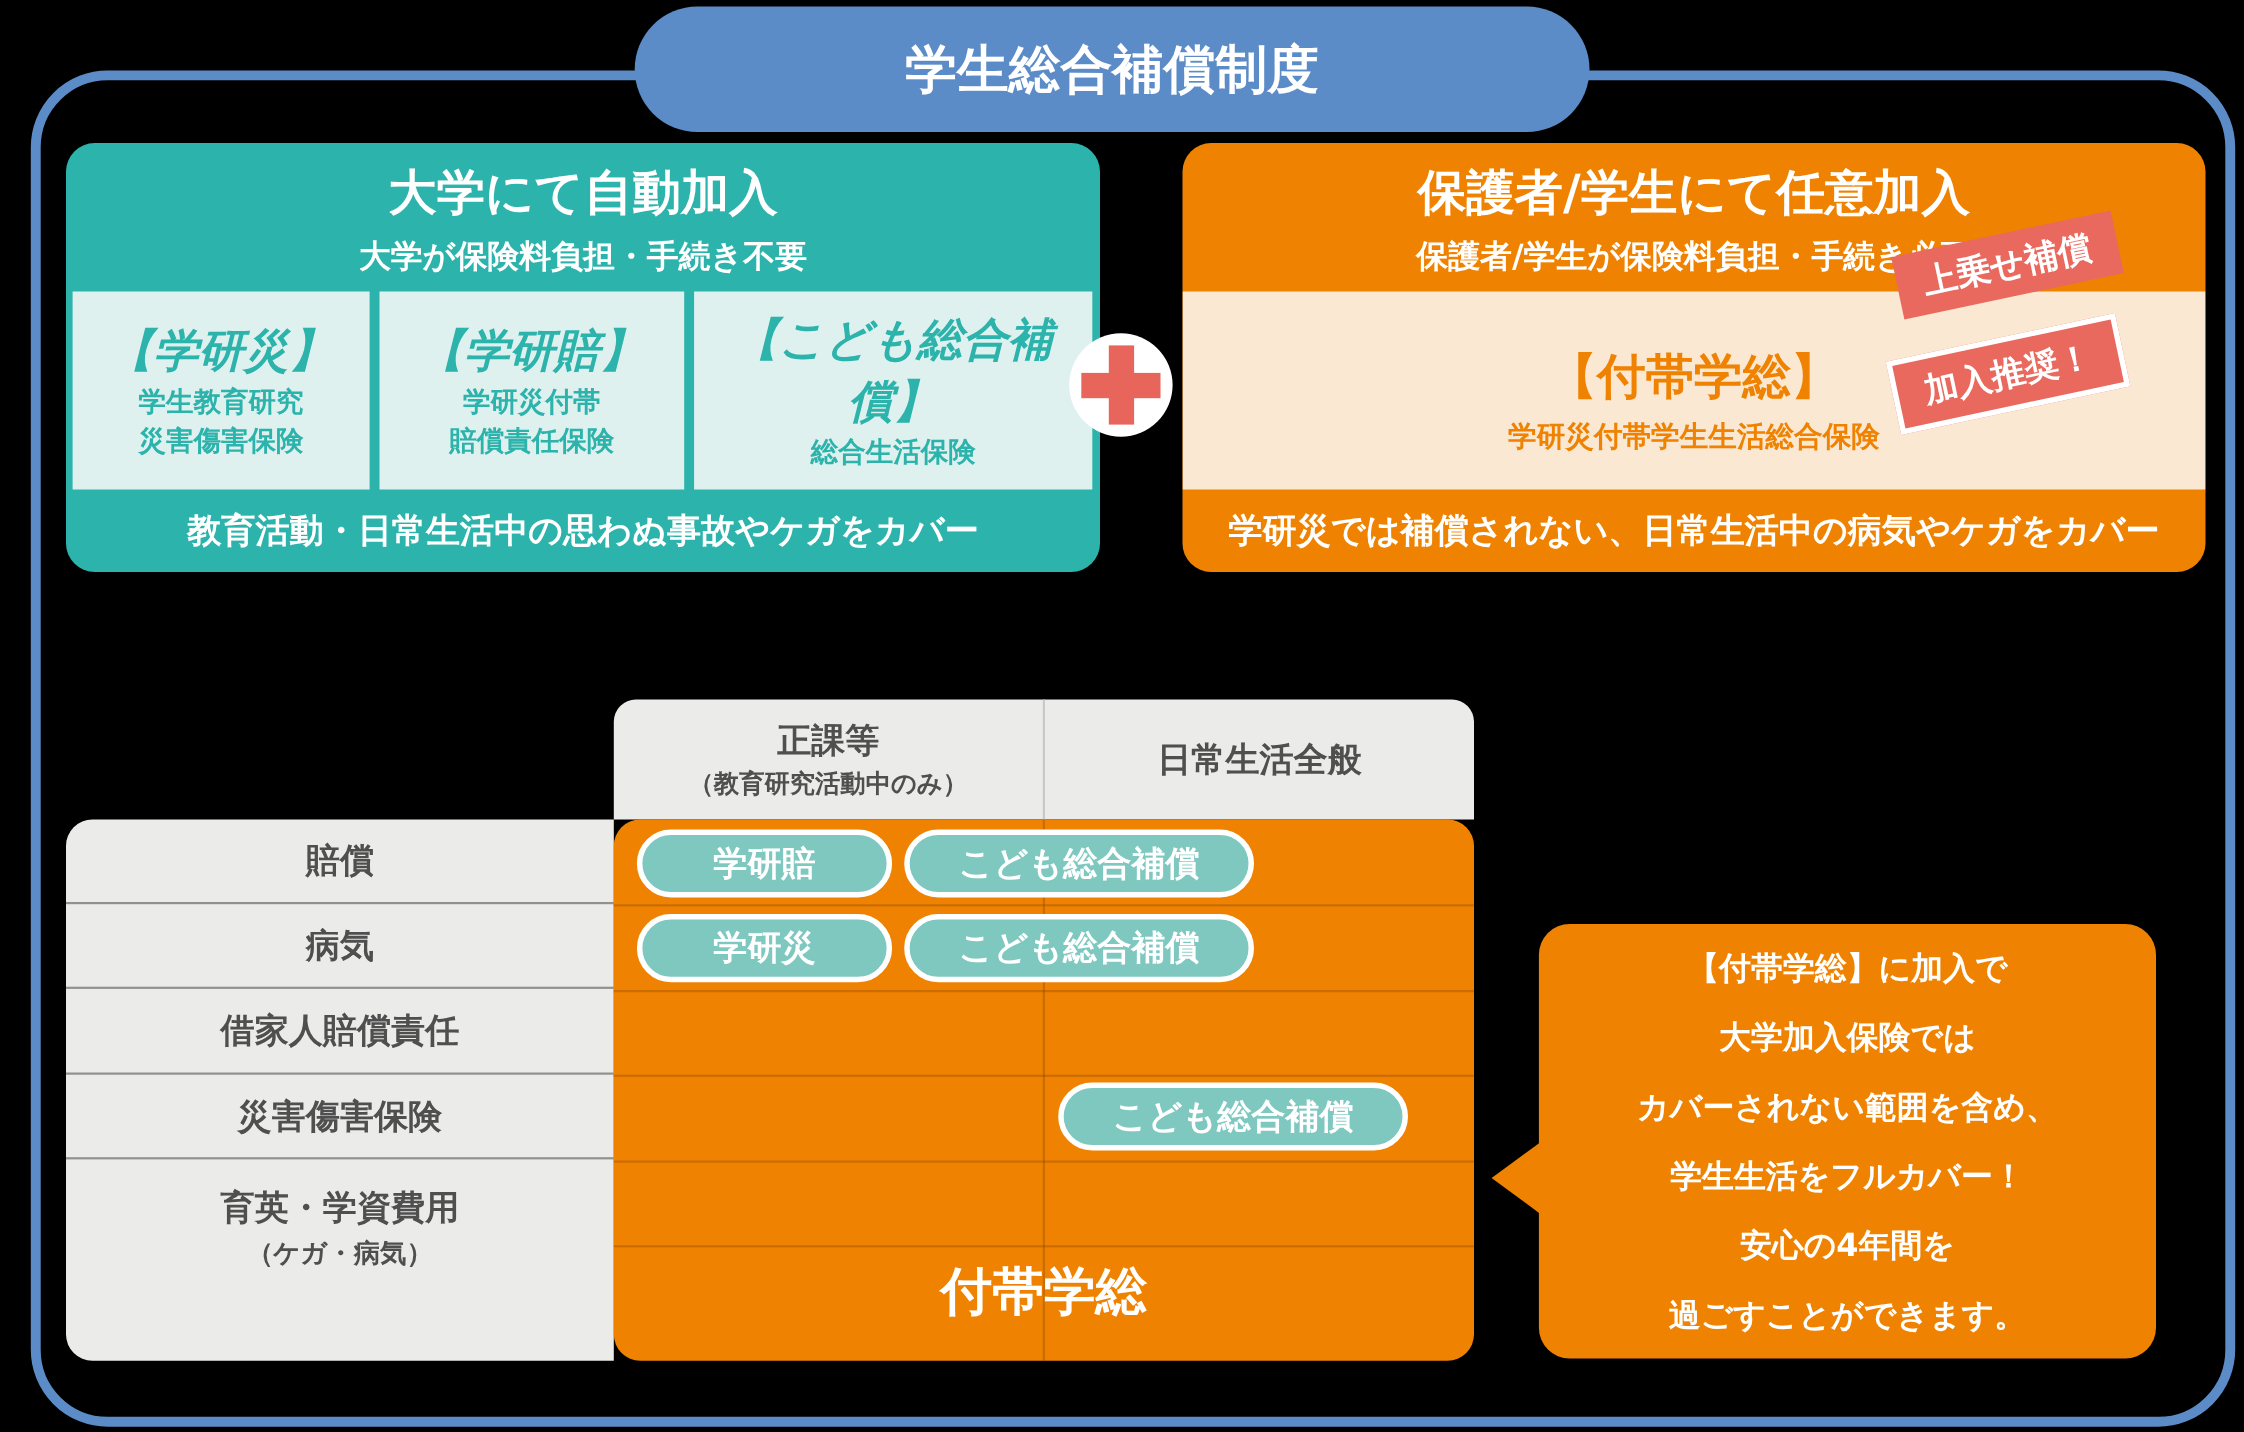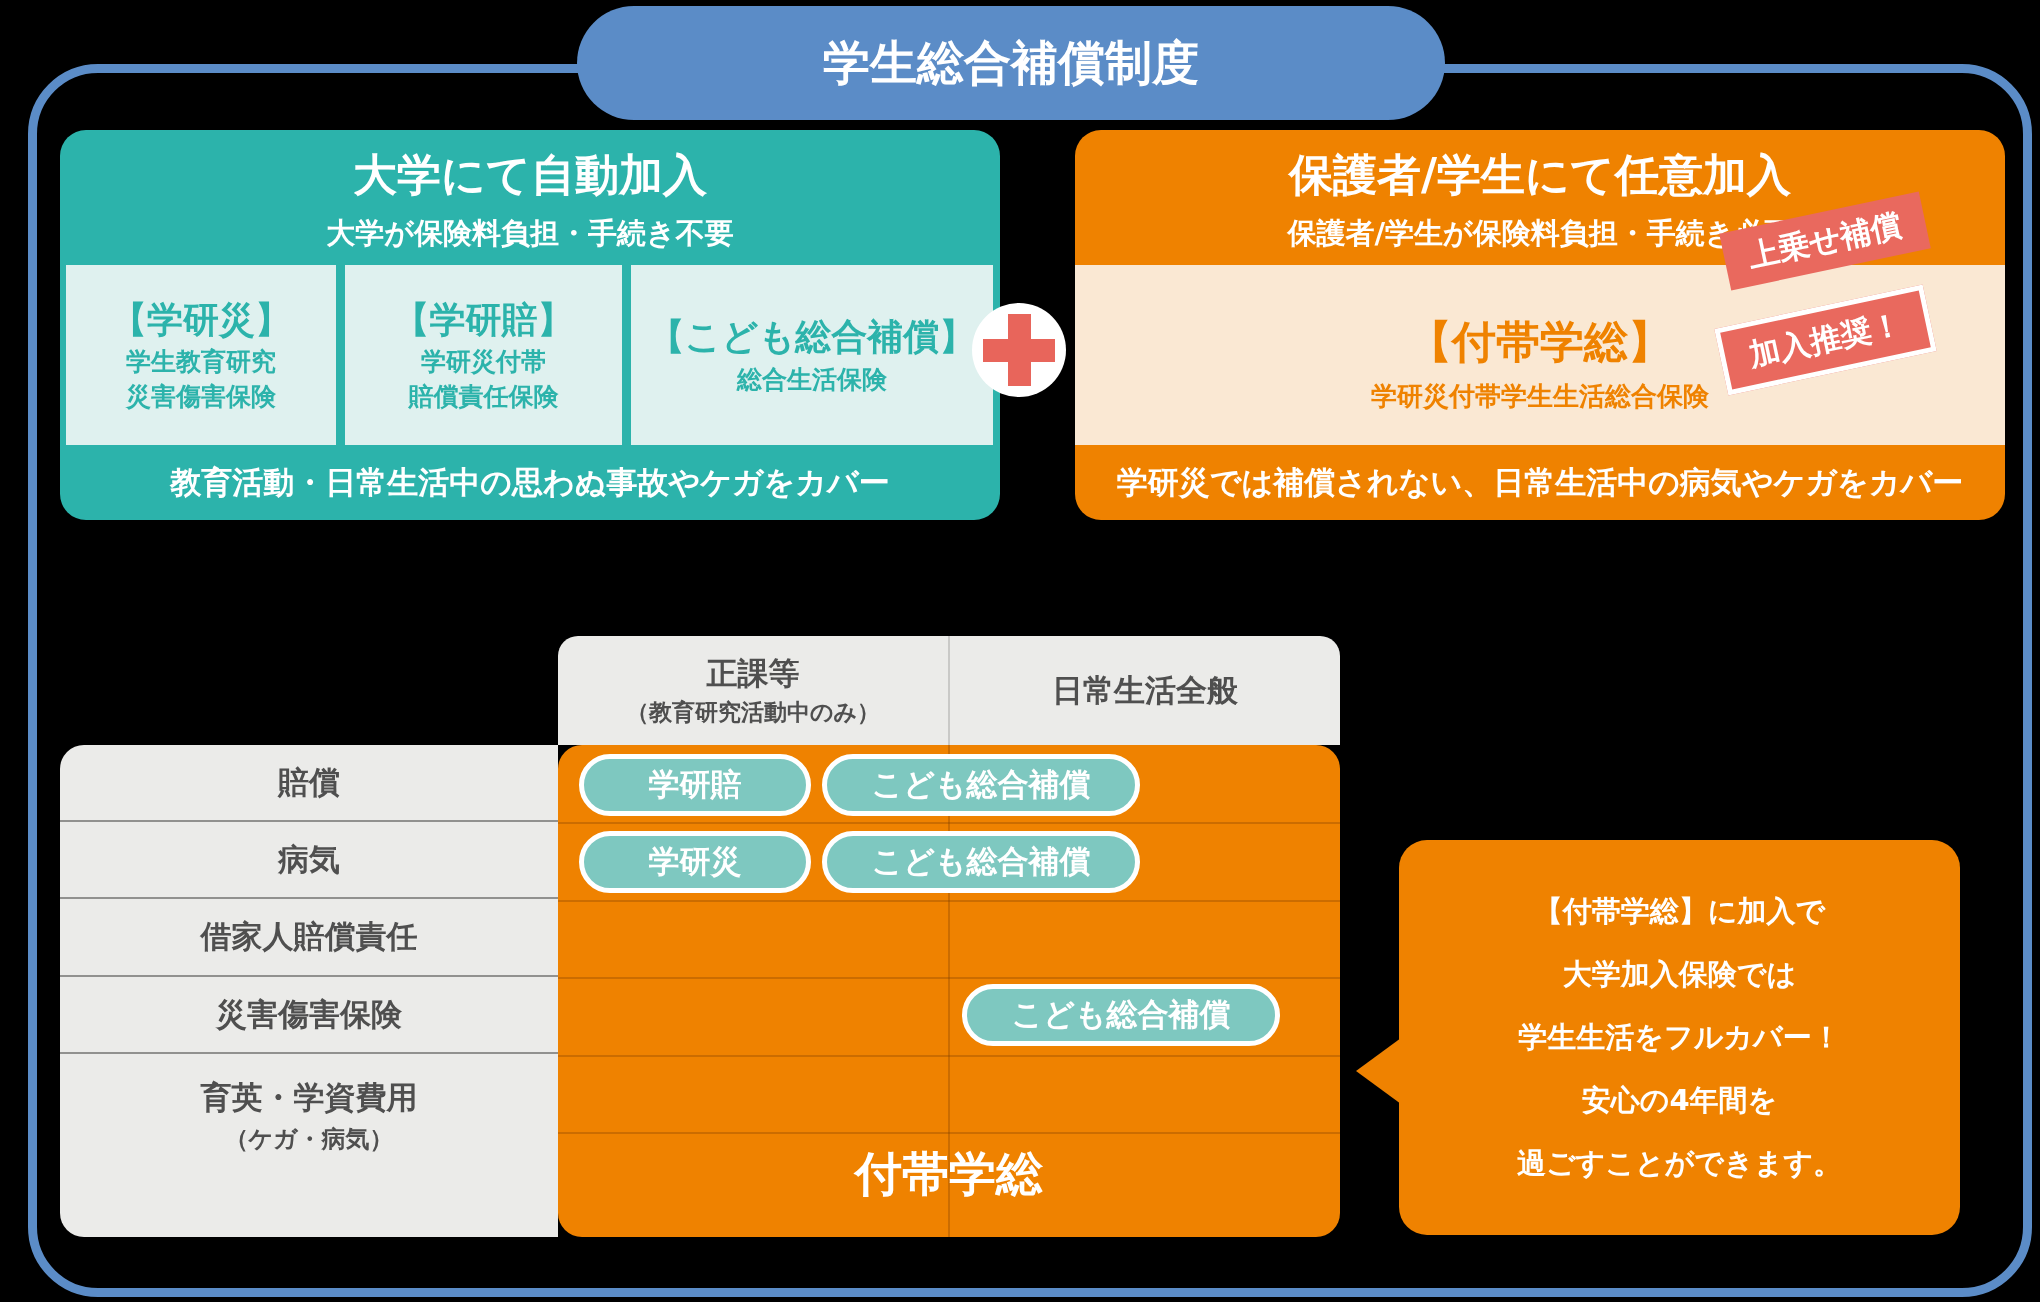--- a/index.html
+++ b/index.html
@@ -20,21 +20,21 @@
   
   .box{position:absolute;top:130px;height:390px;border-radius:26px;overflow:hidden;}
   .box.teal{left:60px;width:940px;background:#2cb3ab;}
   .box.orange-box{left:1075px;width:910px;background:#ef8200;padding-left:20px;}
   .box-title{position:absolute;top:16px;left:0;width:100%;text-align:center;color:#fff;font-size:44px;}
   .box-subtitle{position:absolute;top:84px;left:0;width:100%;text-align:center;color:#fff;font-size:29px;}
   .box-footer{position:absolute;top:332px;left:0;width:100%;text-align:center;color:#fff;font-size:31px;}
   
   .item{position:absolute;top:135px;height:180px;background:#dff1ef;color:#2cb3ab;
         display:flex;flex-direction:column;align-items:center;justify-content:center;text-align:center;}
-  .item .item-name{font-size:36px;line-height:1.35;}
+  .item .item-name{font-size:41px;line-height:1.35;font-style:italic;}
   .item .item-desc{font-size:25px;line-height:1.4;}
   .item.i1{left:6px;width:270px;}
   .item.i2{left:285px;width:277px;}
   .item.i3{left:571px;width:362px;}
   
   .band{position:absolute;top:135px;left:0;width:100%;height:180px;background:#fae8d3;}
   .product{position:absolute;top:48px;left:0;width:100%;text-align:center;color:#ef8200;font-size:44px;}
   .product-desc{position:absolute;top:114px;left:0;width:100%;text-align:center;color:#ef8200;font-size:26px;}
   .badge{position:absolute;color:#fff;font-size:31px;background:#e9695e;padding:8px 24px;
          transform:rotate(-12deg);white-space:nowrap;z-index:6;}
@@ -161,18 +161,19 @@
     <div class="pill" style="left:264px;top:86px;width:318px;">こども総合補償</div>
     <div class="pill" style="left:404px;top:239px;width:318px;">こども総合補償</div>
 
     <div class="grid-bottom-label">付帯学総</div>
   </div>
 
   <div class="bubble">
     <div class="bubble-tail"></div>
     <div class="bline">【付帯学総】に加入で</div>
     <div class="bline">大学加入保険では</div>
+    <div class="bline">カバーされない範囲を含め、</div>
     <div class="bline">学生生活をフルカバー！</div>
     <div class="bline">安心の4年間を</div>
     <div class="bline">過ごすことができます。</div>
   </div>
 
 </div>
 
 </body></html>

